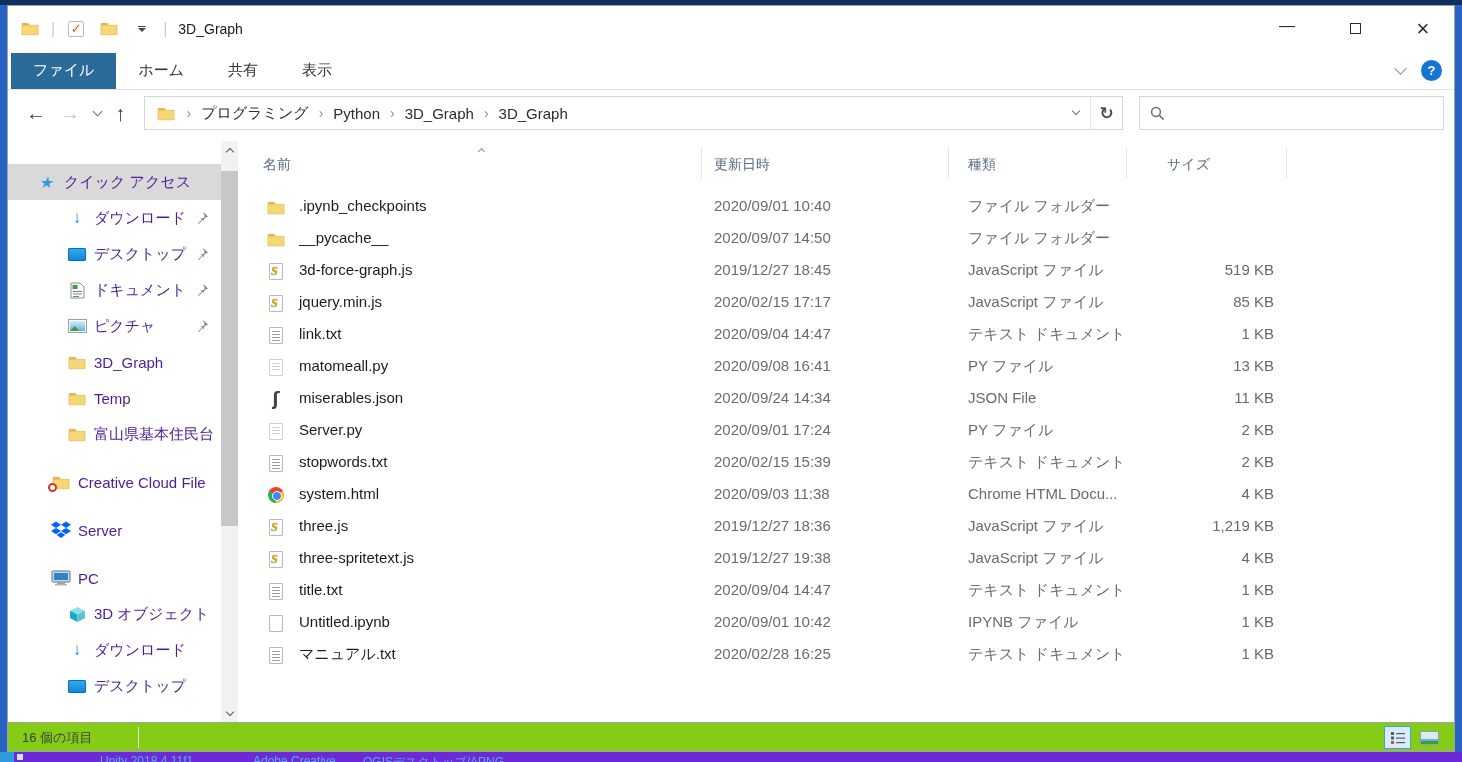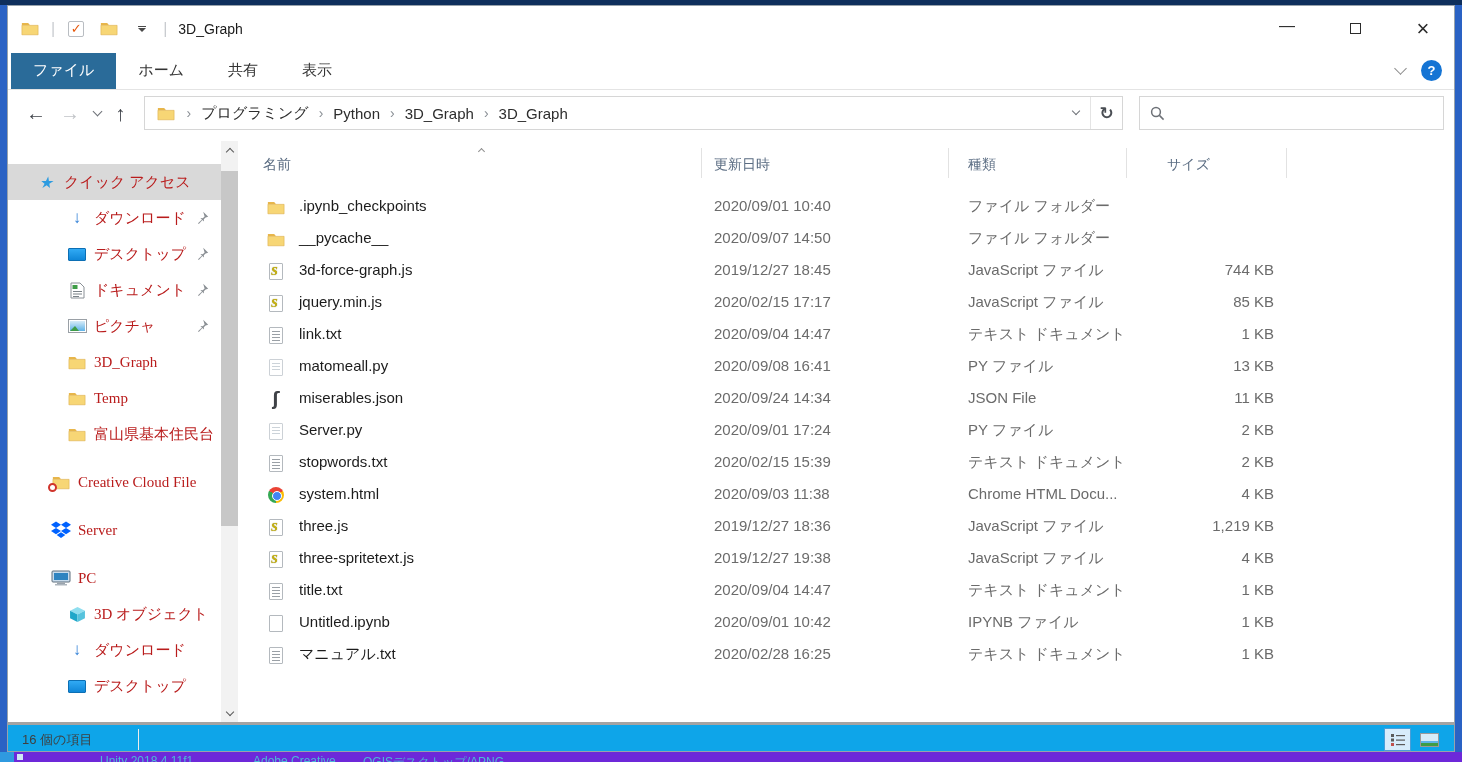--- a/index.html
+++ b/index.html
@@ -68,21 +68,21 @@
 
   
   .sidebar { position:absolute; left:0; top:0; width:213px; height:100%; overflow:hidden; padding-top:28px; }
   .side-item { height:36px; display:flex; align-items:center; white-space:nowrap; overflow:hidden; position:relative; }
   .side-item.lvl0 { padding-left:42px; }
   .side-item.lvl0.qa { padding-left:28px; }
   .side-item.lvl1 { padding-left:58px; }
   .side-item.gap { margin-top:12px; }
   .side-item.selected { background:#d9d9d9; }
   .side-ic { width:22px; display:inline-flex; justify-content:center; margin-right:6px; flex:0 0 22px; }
-  .side-label { font-size:15px; color:#b91c1c;font-family:Liberation Serif, serif; }
+  .side-label { font-size:15px; color:#4c1d95; }
   .pin { position:absolute; right:12px; top:10px; }
 
   
   .sbar { position:absolute; left:213px; top:5px; width:17px; bottom:0; background:#f2f2f2; }
   .sbar .arrow { position:absolute; left:0; width:17px; height:17px; display:flex; align-items:center; justify-content:center; }
   .sbar .arrow .chev { width:6px; height:6px; border-color:#5a5a5a; border-width:1.4px; }
   .sbar .thumb { position:absolute; left:0; top:30px; width:17px; height:355px; background:#c7c7c7; }
 
   
   .filearea { position:absolute; left:233px; top:0; right:0; height:100%; }
@@ -117,22 +117,22 @@
 
   
   .qa-star { color:#2e9ce0; font-size:16px; transform:skewX(-10deg); }
   .dl-arrow { color:#2f7fd6; font-size:17px; font-weight:bold; }
   .desk-ic { width:18px; height:13px; background:linear-gradient(#31aaf4,#0f86d8); border:1px solid #0c6fb4; border-radius:1px; }
   .cc-wrap { position:relative; }
   .cc-badge { position:absolute; left:-4px; bottom:-2px; width:9px; height:9px; border-radius:50%;
               background:#fff; border:2px solid #d0342c; }
 
   
-  .status { position:absolute; left:0; bottom:0; width:100%; height:29px; border-top:3px solid #a3a3a3;
-            background:#0ea5e9; }
+  .status { position:absolute; left:0; bottom:0; width:100%; height:29px; border-top:1px solid #a3a3a3;
+            background:#84cc16; }
   .status-text { position:absolute; left:14px; top:6px; font-size:13px; color:#3f3f3f; }
   .status-sep { position:absolute; left:130px; top:4px; height:21px; width:1px; background:#ececec; }
   .view-btn { position:absolute; top:3px; width:27px; height:23px; display:flex; align-items:center; justify-content:center; }
   .view-btn.details { left:1376px; background:#d7ecfb; border:1px solid #4a9ed8; }
   .view-btn.thumbs { left:1408px; }
   .thumb-glyph { width:19px; height:14px; border:1px solid #9a9a9a;
         background:linear-gradient(#d7ecf8 0 55%, #5fb3e8 55% 75%, #3f9c46 75% 100%); }
 
   
   .taskbar { position:absolute; left:0; top:752px; width:1462px; height:10px; background:#6d28d9; overflow:hidden; }
@@ -427,21 +427,21 @@
             <span class="ftype">ファイル フォルダー</span>
             <span class="fsize"></span>
           </div>
           <div class="frow">
             <span class="fic">
               <span class="pg js" data-glyph="S"></span>
             </span>
             <span class="fname">3d-force-graph.js</span>
             <span class="fdate">2019/12/27 18:45</span>
             <span class="ftype">JavaScript ファイル</span>
-            <span class="fsize">744 KB</span>
+            <span class="fsize">519 KB</span>
           </div>
           <div class="frow">
             <span class="fic">
               <span class="pg js" data-glyph="S"></span>
             </span>
             <span class="fname">jquery.min.js</span>
             <span class="fdate">2020/02/15 17:17</span>
             <span class="ftype">JavaScript ファイル</span>
             <span class="fsize">85 KB</span>
           </div>

